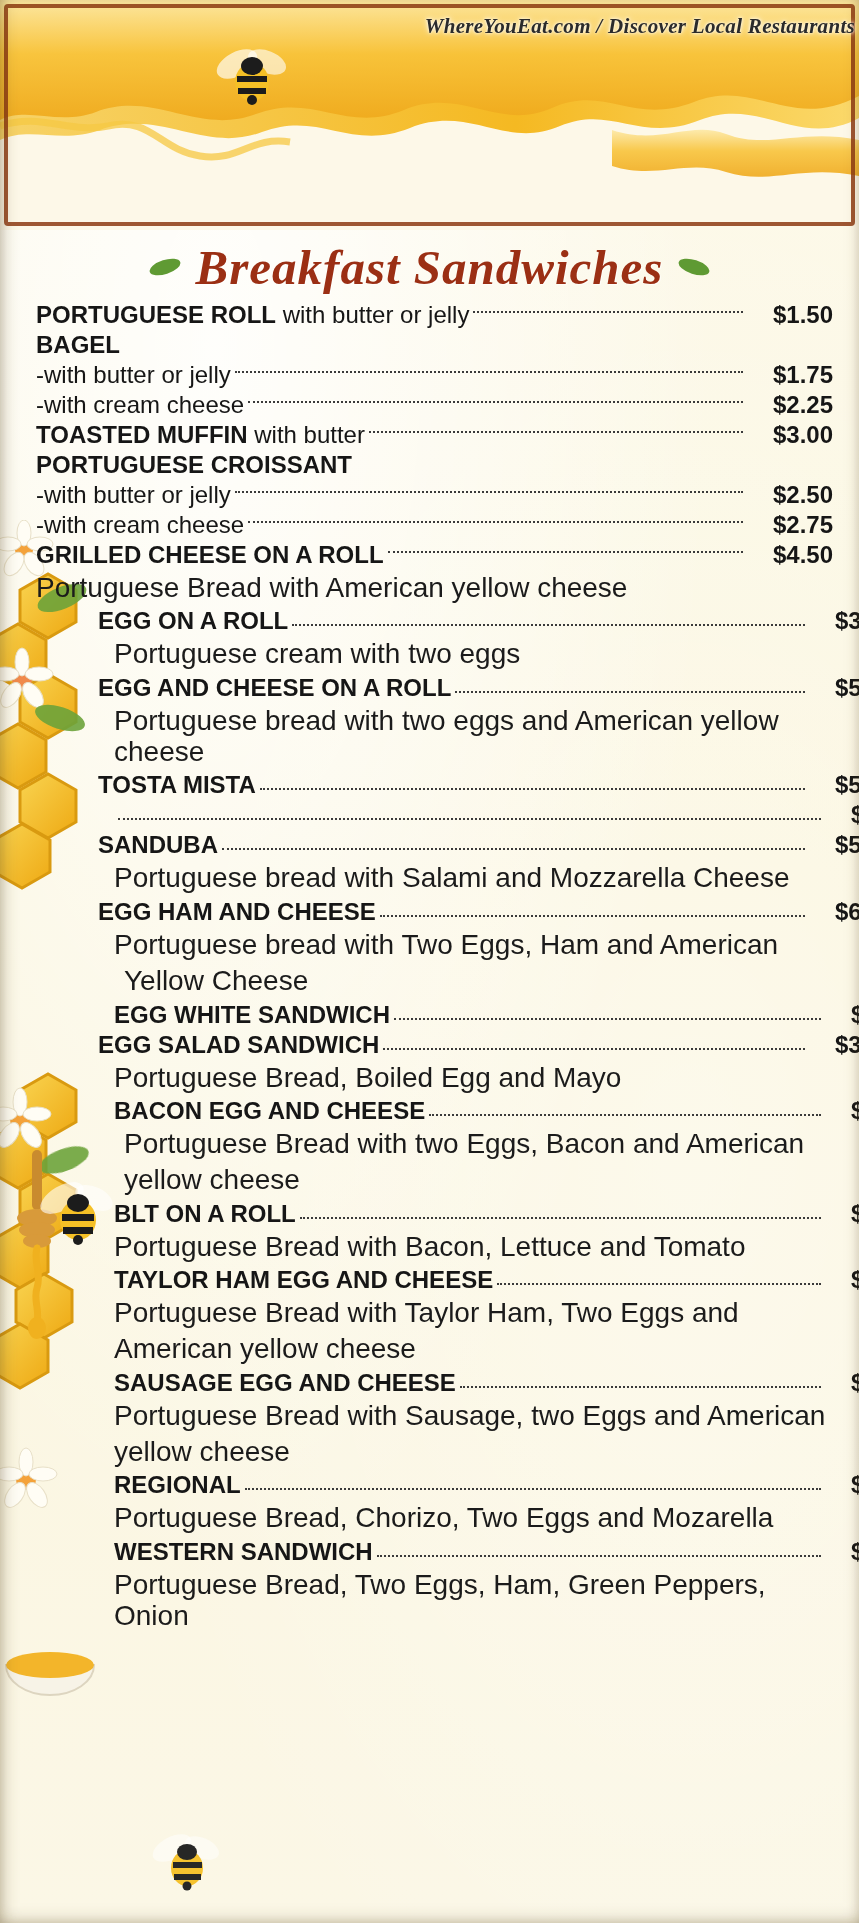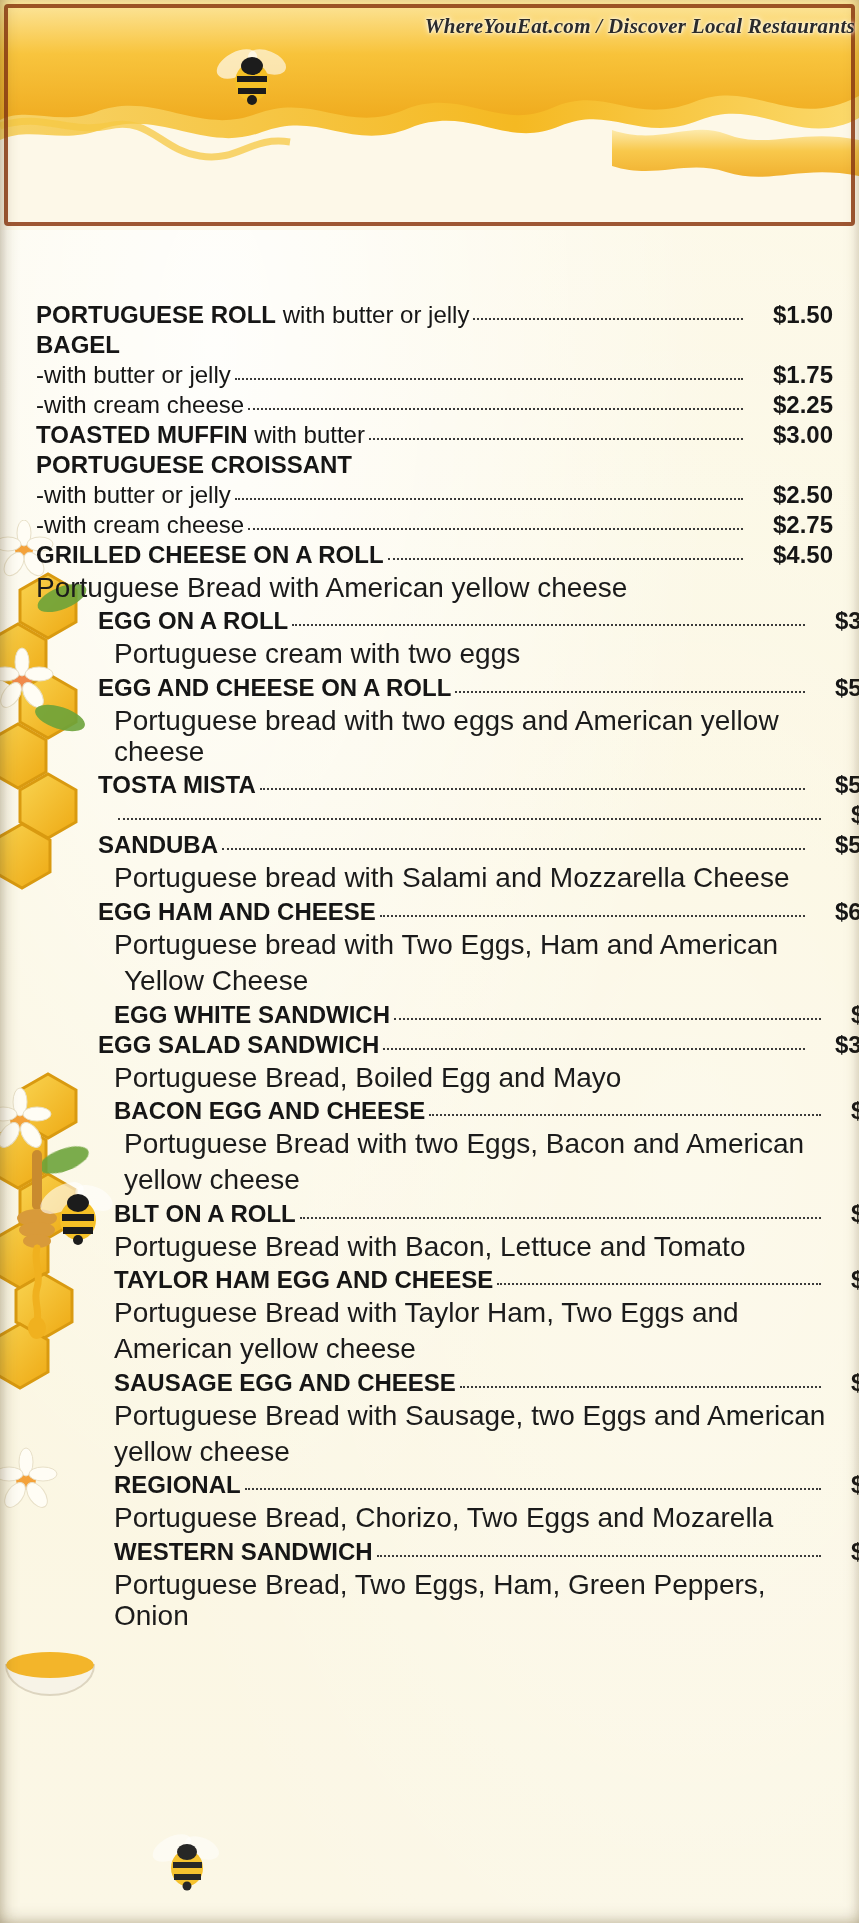--- a/index.html
+++ b/index.html
@@ -105,21 +105,21 @@
     min-width:86px;
   }
   .desc{
     font-size:28px;color:#1b1b1b;
     padding:2px 0 3px 0;
     line-height:1.12;
   }
   .bold-name{font-weight:bold;}
   .plain-name{font-weight:normal;}
 
-  .i0{margin-left:0px;}
+  .i0{margin-left:0px;align-items:center;}
   .i1{margin-left:62px;}
   .i2{margin-left:78px;}
   .i3{margin-left:88px;}
 </style>
 </head>
 <body>
 
 <div class="page">
 
   <div class="sheen"></div>
@@ -268,20 +268,29 @@
       <ellipse cx="22" cy="16" rx="21" ry="11" fill="#ffffff" opacity=".55" transform="rotate(-28 22 16)"></ellipse>
       <ellipse cx="52" cy="16" rx="18" ry="10" fill="#ffffff" opacity=".5" transform="rotate(24 52 16)"></ellipse>
       <ellipse cx="37" cy="36" rx="16" ry="18" fill="#f5c026"></ellipse>
       <path d="M23,30 h29 v6 h-29z" fill="#1c1c1c"></path>
       <path d="M24,42 h27 v6 h-27z" fill="#1c1c1c"></path>
       <ellipse cx="37" cy="20" rx="10" ry="8" fill="#1c1c1c"></ellipse>
       <circle cx="37" cy="54" r="4.5" fill="#1c1c1c"></circle>
     </svg>
   </div>
 
+  <div class="title-row">
+    <svg class="leaf" viewBox="0 0 34 20" xmlns="http://www.w3.org/2000/svg">
+      <ellipse cx="17" cy="10" rx="16" ry="7" fill="#5f9a33" transform="rotate(-18 17 10)"></ellipse>
+    </svg>
+    <div class="title">Breakfast Sandwiches</div>
+    <svg class="leaf" viewBox="0 0 34 20" xmlns="http://www.w3.org/2000/svg">
+      <ellipse cx="17" cy="10" rx="16" ry="7" fill="#5f9a33" transform="rotate(18 17 10)"></ellipse>
+    </svg>
+  </div>
 
   <div class="menu" id="menu-list">
       <div class="row i0">
         <div class="nm"><span class="bold-name">PORTUGUESE ROLL</span><span class="sub"> with butter or jelly</span></div>
         <div class="dots"></div>
         <div class="price">$1.50</div>
       </div>
       <div class="row i0">
         <div class="nm"><span class="bold-name">BAGEL</span></div>
       </div>

